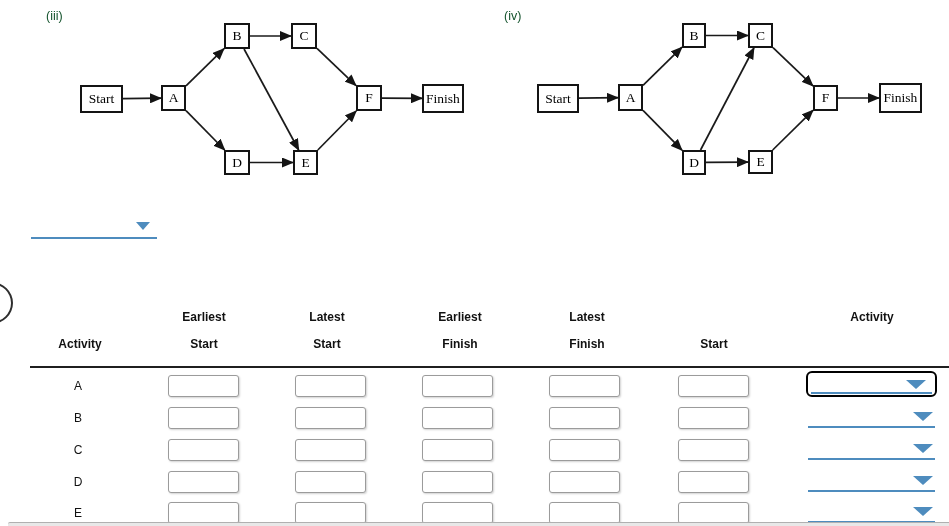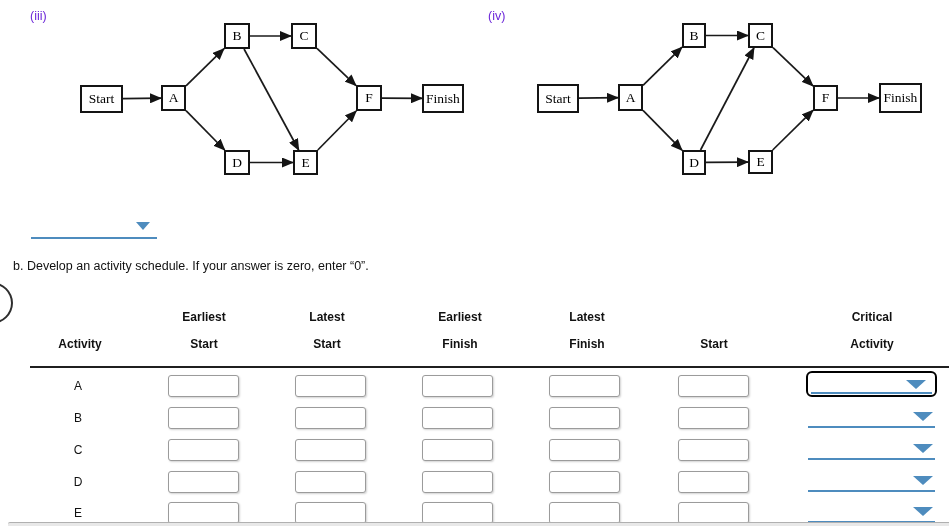--- a/index.html
+++ b/index.html
@@ -3,21 +3,21 @@
 <meta charset="utf-8">
 <style>
   html,body{margin:0;padding:0;background:#fff;}
   #stage{
     position:relative;width:949px;height:526px;background:#ffffff;
     font-family:"Liberation Sans",sans-serif;overflow:hidden;color:#1a1a1a;
   }
   
   #diagram-area{position:absolute;left:0;top:0;width:949px;height:205px;}
   #edges-svg{position:absolute;left:0;top:0;width:949px;height:205px;}
-  .dia-label{position:absolute;font-size:12.5px;color:#6d28d9;}
+  .dia-label{position:absolute;font-size:12.5px;color:#14532d;margin-left:16px;}
   .dnode{
     position:absolute;box-sizing:border-box;background:#fff;border:2px solid #141414;
     display:flex;align-items:center;justify-content:center;
     font-family:"Liberation Serif",serif;font-size:13.5px;color:#000;z-index:2;
   }
   
   .dd-line{position:absolute;box-sizing:border-box;}
   .dd-line .rule{position:absolute;left:0;right:0;bottom:0;height:2.5px;background:var(--blue);}
   .tri{position:absolute;width:0;height:0;border-left:10px solid transparent;
        border-right:10px solid transparent;border-top:9px solid var(--blue);}
@@ -98,21 +98,20 @@
       <div class="dnode" style="left: 748px; top: 150px; width: 25px; height: 24px;">E</div>
       <div class="dnode" style="left: 813px; top: 85px; width: 25px; height: 26px;">F</div>
       <div class="dnode" style="left: 879px; top: 83px; width: 43px; height: 30px;">Finish</div>
     </div>
 
   <div class="dd-line" style="left:31px;top:221px;width:126px;height:18px">
     <span class="tri small" style="right:7px;top:1px"></span>
     <span class="rule"></span>
   </div>
 
-  <div id="question">b. Develop an activity schedule. If your answer is zero, enter “0”.</div>
 
   <div id="circle-frag"></div>
 
   <div id="table-area">
     <div id="header-rule"></div>
   <div class="hcell" style="left: 20px;">
         <div class="l1"></div>
         <div class="l2">Activity</div>
       </div>
       <div class="hcell" style="left: 144px;">
@@ -129,21 +128,20 @@
       </div>
       <div class="hcell" style="left: 527px;">
         <div class="l1">Latest</div>
         <div class="l2">Finish</div>
       </div>
       <div class="hcell" style="left: 654px;">
         <div class="l1"></div>
         <div class="l2">Start</div>
       </div>
       <div class="hcell" style="left: 812px;">
-        <div class="l1">Critical</div>
         <div class="l2">Activity</div>
       </div>
       <div class="row-letter" style="left: 58px; top: 379px;">A</div>
       <input type="text" class="cell-input" style="left: 168px; top: 375px;">
       <input type="text" class="cell-input" style="left: 295px; top: 375px;">
       <input type="text" class="cell-input" style="left: 422px; top: 375px;">
       <input type="text" class="cell-input" style="left: 549px; top: 375px;">
       <input type="text" class="cell-input" style="left: 678px; top: 375px;">
       <div class="dd-focused" style="left: 806px; top: 371px; width: 131px; height: 26px;">
         <span class="tri" style="right: 9px; top: 7px;"></span>

